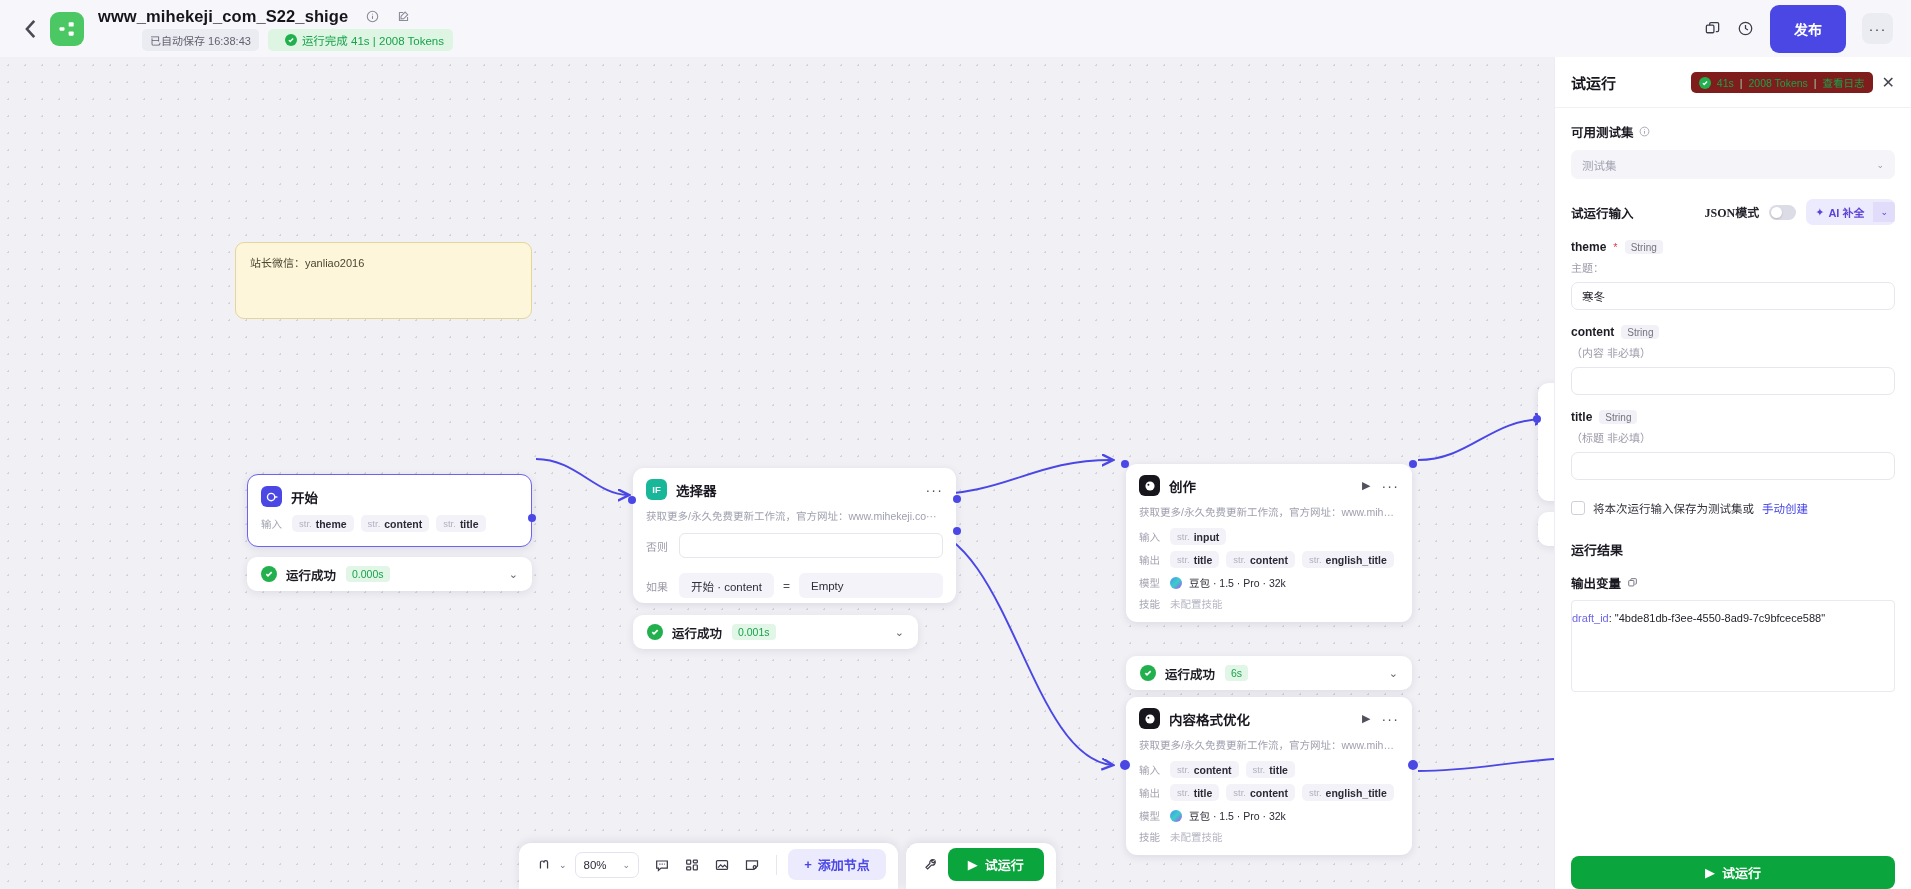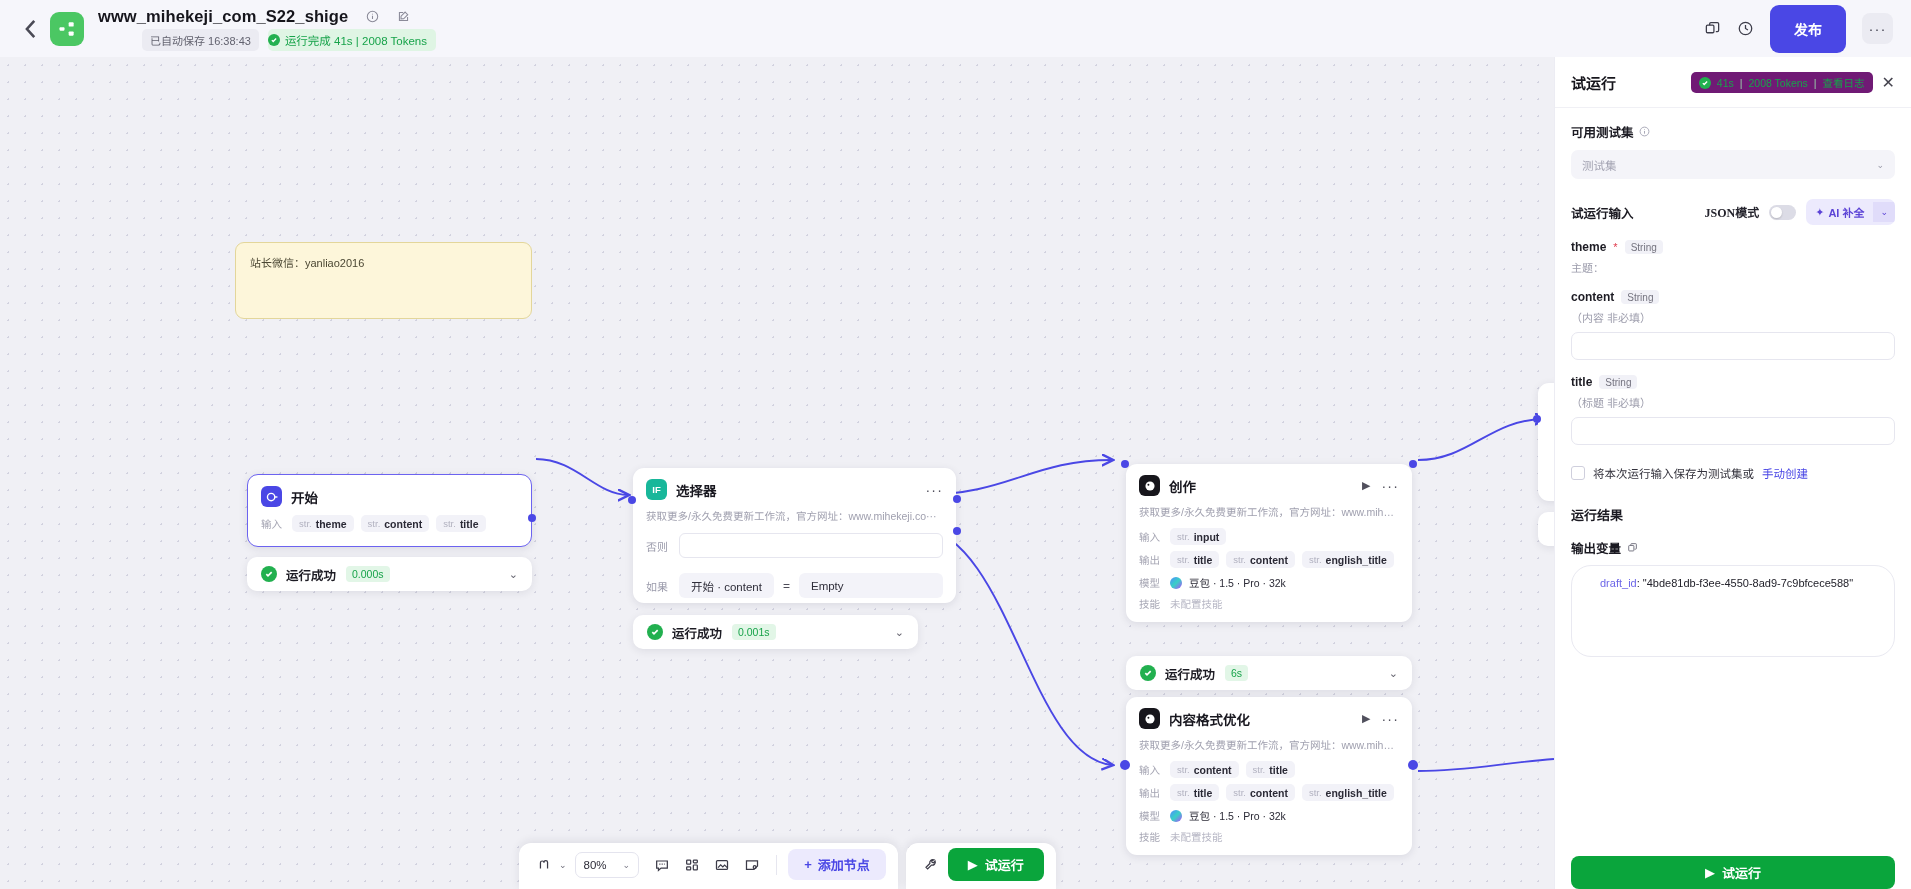--- a/index.html
+++ b/index.html
@@ -37,21 +37,21 @@
   .mini-icon { color: #8b8b99; display: inline-flex; cursor: pointer; }
   .mini-icon svg { width: 13px; height: 13px; }
   .meta-row { display: flex; align-items: center; gap: 9px; }
   .saved-chip {
     font-size: 11px; color: #62626f; background: #ebebf2;
     padding: 3px 8px; border-radius: 5px; white-space: nowrap; margin-left: 44px;
   }
   .run-chip {
     display: flex; align-items: center; gap: 5px;
     font-size: 11.5px; color: #17a34a; background: #dff5e4;
-    padding: 3px 9px 3px 0; border-radius: 5px; white-space: nowrap; cursor: pointer;
+    padding: 3px 9px 3px 17px; border-radius: 5px; white-space: nowrap; cursor: pointer;
   }
   .check-dot {
     width: 12px; height: 12px; border-radius: 50%; background: #22b04f;
     display: flex; align-items: center; justify-content: center; flex: none;
   }
   .check-dot svg { width: 8px; height: 8px; }
   .top-right { margin-left: auto; display: flex; align-items: center; gap: 16px; }
   .tb-icon { color: #3d3d4a; display: flex; align-items: center; justify-content: center; cursor: pointer; }
   .tb-icon svg { width: 17px; height: 17px; }
   .publish-btn {
@@ -180,21 +180,21 @@
     background: #fff; border-left: 1px solid #ececf3;
     display: flex; flex-direction: column; z-index: 35;
   }
   .panel-head {
     display: flex; align-items: center; padding: 15px 16px 14px 16px;
     border-bottom: 1px solid #f0f0f5; gap: 9px;
   }
   .panel-title { font-size: 15px; font-weight: 700; color: #16151c; }
   .panel-chip {
     margin-left: auto; display: flex; align-items: center; gap: 6px;
-    background: #701a75; border-radius: 5px; padding: 3px 8px; font-size: 10.5px; color: #17a34a;
+    background: #7f1d1d; border-radius: 5px; padding: 3px 8px; font-size: 10.5px; color: #17a34a;
   }
   .panel-chip .sep { color: #9ad3ab; }
   .panel-chip .link { color: #17a34a; cursor: pointer; }
   .panel-x { color: #45444f; font-size: 16px; cursor: pointer; line-height: 1; }
   .panel-body { flex: 1; overflow-y: auto; padding: 14px 16px 10px 16px; }
   .sec-label { font-size: 12.5px; font-weight: 700; color: #1c1b23; display: flex; align-items: center; gap: 5px; }
   .info-ic { color: #a7a7b6; display: inline-flex; }
   .info-ic svg { width: 11px; height: 11px; }
   .select-box {
     margin-top: 9px; height: 29px; background: #f4f4f9; border-radius: 7px;
@@ -223,22 +223,22 @@
   }
   .field-input::placeholder { color: #b7b7c4; }
   .save-row { display: flex; align-items: center; gap: 8px; margin-top: 20px; font-size: 11.5px; color: #33323c; }
   .cbx { width: 14px; height: 14px; border: 1px solid #cfcfdd; border-radius: 3px; background: #fff; flex: none; cursor: pointer; }
   .save-row .lnk { color: #4a47e5; cursor: pointer; }
   .result-title { font-size: 13px; font-weight: 700; color: #1b1a22; margin-top: 24px; }
   .out-title { font-size: 12.5px; font-weight: 700; color: #1b1a22; margin-top: 14px; display: flex; align-items: center; gap: 6px; }
   .copy-ic { color: #6a6977; display: inline-flex; cursor: pointer; }
   .copy-ic svg { width: 11px; height: 11px; }
   .out-box {
-    margin-top: 8px; border: 1px solid #e9e9f1; border-radius: 20px; height: 92px;
-    padding: 9px 28px; font-size: 11px; line-height: 1.5; overflow: auto;
+    margin-top: 8px; border: 1px solid #e9e9f1; border-radius: 4px; height: 92px;
+    padding: 9px 0; font-size: 11px; line-height: 1.5; overflow: auto;
     font-family: "Liberation Sans", sans-serif;
   }
   .out-key { color: #6d67e8; }
   .out-val { color: #23222b; }
   .panel-foot { padding: 10px 16px 0 16px; }
   .panel-run-btn {
     width: 100%; height: 33px; background: #0aa53c; color: #fff; border: none; border-radius: 8px;
     font-size: 13px; font-weight: 700; display: flex; align-items: center; justify-content: center; gap: 7px;
     cursor: pointer; font-family: inherit;
   }
@@ -632,20 +632,21 @@
         </span>
       </div>
 
       <div class="field">
         <div class="field-head">
           <span class="field-name">theme</span>
           <span class="req">*</span>
           <span class="type-tag">String</span>
         </div>
         <div class="field-sub">主题：</div>
+        <input class="field-input" value="寒冬" style="">
       </div>
 
       <div class="field">
         <div class="field-head">
           <span class="field-name">content</span>
           <span class="type-tag">String</span>
         </div>
         <div class="field-sub">（内容 非必填）</div>
         <input class="field-input" value="" style="">
       </div>

